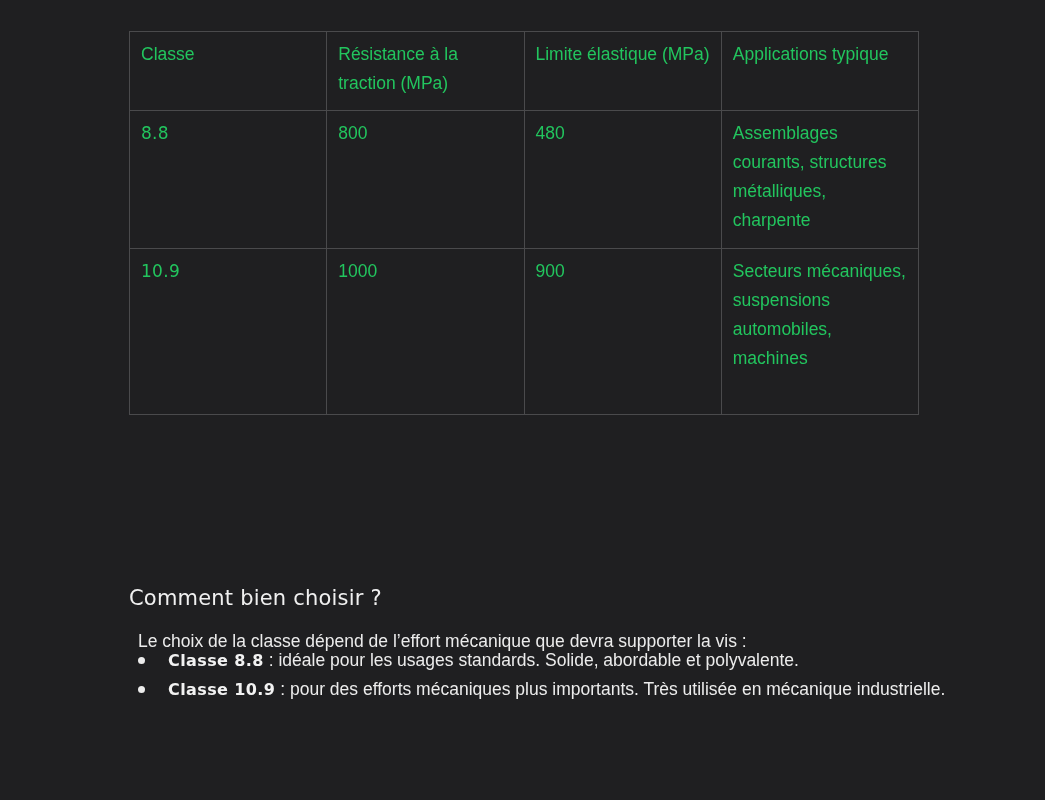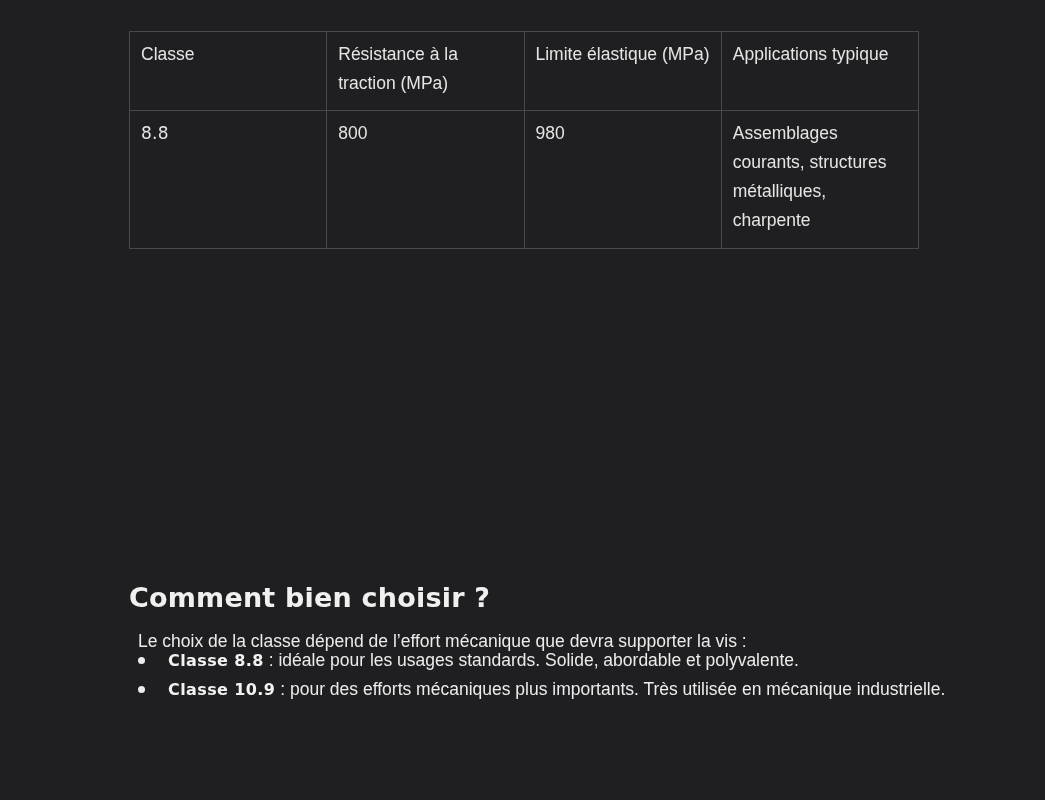--- a/index.html
+++ b/index.html
@@ -28,43 +28,43 @@
     }
     table.spec-table th,
     table.spec-table td {
       border: 1px solid #4a4a4c;
       vertical-align: top;
       text-align: left;
       padding: 8px 11px 12px 11px;
       font-size: 17.5px;
       line-height: 29px;
       font-weight: normal;
-      color: #e5e5e5;
+      color: #22c55e;
       width: 25%;
     }
     table.spec-table th {
       height: 54px;
     }
     table.spec-table td.cls {
       font-family: "DejaVu Sans", sans-serif;
       font-size: 17px;
       letter-spacing: 0.3px;
     }
     tr.row-1 td { height: 117px; }
     tr.row-2 td { height: 145px; }
     tr.row-3 td { height: 117px; }
 
     h2.section-title {
       margin: 0;
       position: absolute;
       left: 129px;
       top: 578px;
       font-family: "DejaVu Sans", sans-serif;
-      font-weight: bold;
-      font-size: 27px;
+      font-weight: normal;
+      font-size: 21px;
       letter-spacing: 0.2px;
       color: #f0f0f0;
       line-height: 40px;
     }
     p.intro {
       position: absolute;
       left: 129px;
       top: 618px;
       margin: 9px;
       font-size: 17.5px;
@@ -113,22 +113,28 @@
         <th>Classe</th>
         <th>Résistance à la traction (MPa)</th>
         <th>Limite élastique (MPa)</th>
         <th>Applications typique</th>
       </tr>
     </thead>
     <tbody>
       <tr class="row-1">
         <td class="cls">8.8</td>
         <td>800</td>
-        <td>980</td>
+        <td>480</td>
         <td>Assemblages courants, structures métalliques, charpente</td>
+      </tr>
+      <tr class="row-2">
+        <td class="cls">10.9</td>
+        <td>1000</td>
+        <td>900</td>
+        <td>Secteurs mécaniques, suspensions automobiles, machines</td>
       </tr>
     </tbody>
   </table>
 </div>
 
 <h2 class="section-title">Comment bien choisir ?</h2>
 
 <p class="intro">Le choix de la classe dépend de l’effort mécanique que devra supporter la vis :</p>
 
 <ul class="choices">

